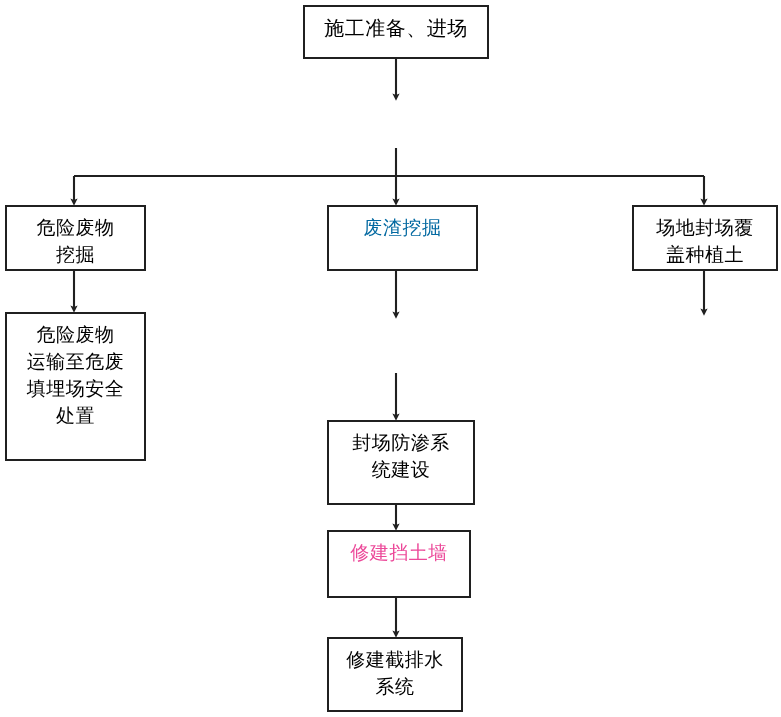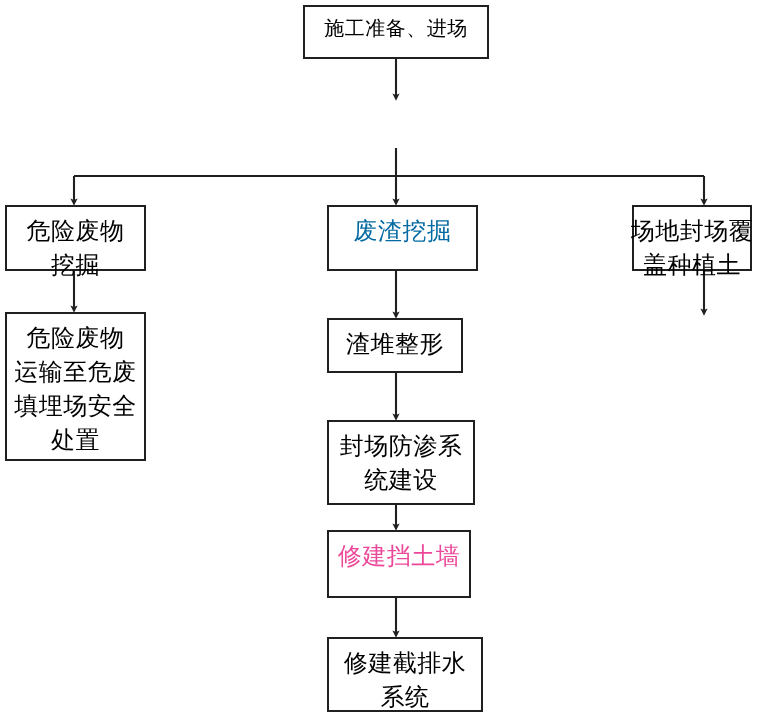--- a/index.html
+++ b/index.html
@@ -18,21 +18,21 @@
   .node {
     position: absolute;
     box-sizing: border-box;
     border: 2px solid #202020;
     background: #ffffff;
     display: flex;
     align-items: flex-start;
     justify-content: center;
     text-align: center;
     color: #000000;
-    font-size: 24px;
+    font-size: 19px;
     line-height: 1.42;
     letter-spacing: 0.5px;
     padding-top: 7px;
     white-space: pre-line;
     word-break: keep-all;
   }
   .node.wide { font-size: 20px; }
   #svg-links {
     position: absolute;
     left: 0;
@@ -77,22 +77,21 @@
   </svg>
 
   <div class="node wide" style="left: 303px; top: 5px; width: 186px; height: 54px; border-color: rgb(32, 32, 32); color: rgb(0, 0, 0);">施工准备、进场</div>
   <div class="node" style="left: 5px; top: 205px; width: 141px; height: 66px; border-color: rgb(32, 32, 32); color: rgb(0, 0, 0);">危险废物
 挖掘</div>
   <div class="node" style="left: 5px; top: 312px; width: 141px; height: 149px; border-color: rgb(32, 32, 32); color: rgb(0, 0, 0);">危险废物
 运输至危废
 填埋场安全
 处置</div>
   <div class="node" style="left: 327px; top: 205px; width: 151px; height: 66px; border-color: rgb(32, 32, 32); color: #0369a1;">废渣挖掘</div>
-  <div class="node" style="left: 327px; top: 318px; width: 136px; height: 55px; border-color: rgb(32, 32, 32); color: rgb(0, 0, 0);">渣堆整形</div>
   <div class="node" style="left: 327px; top: 420px; width: 148px; height: 85px; border-color: rgb(32, 32, 32); color: rgb(0, 0, 0);">封场防渗系
 统建设</div>
   <div class="node" style="left: 327px; top: 530px; width: 144px; height: 68px; border-color: rgb(32, 32, 32); color: #ec4899;">修建挡土墙</div>
-  <div class="node" style="left: 327px; top: 637px; width: 156px; height: 75px; border-color: rgb(32, 32, 32); color: rgb(0, 0, 0);">修建截排水
+  <div class="node" style="left: 327px; top: 637px; width: 136px; height: 75px; border-color: rgb(32, 32, 32); color: rgb(0, 0, 0);">修建截排水
 系统</div>
-  <div class="node" style="left: 632px; top: 205px; width: 120px; height: 66px; border-color: rgb(32, 32, 32); color: rgb(0, 0, 0);">场地封场覆
+  <div class="node" style="left: 632px; top: 205px; width: 146px; height: 66px; border-color: rgb(32, 32, 32); color: rgb(0, 0, 0);">场地封场覆
 盖种植土</div>
 
 </div>
 
 </body></html>

